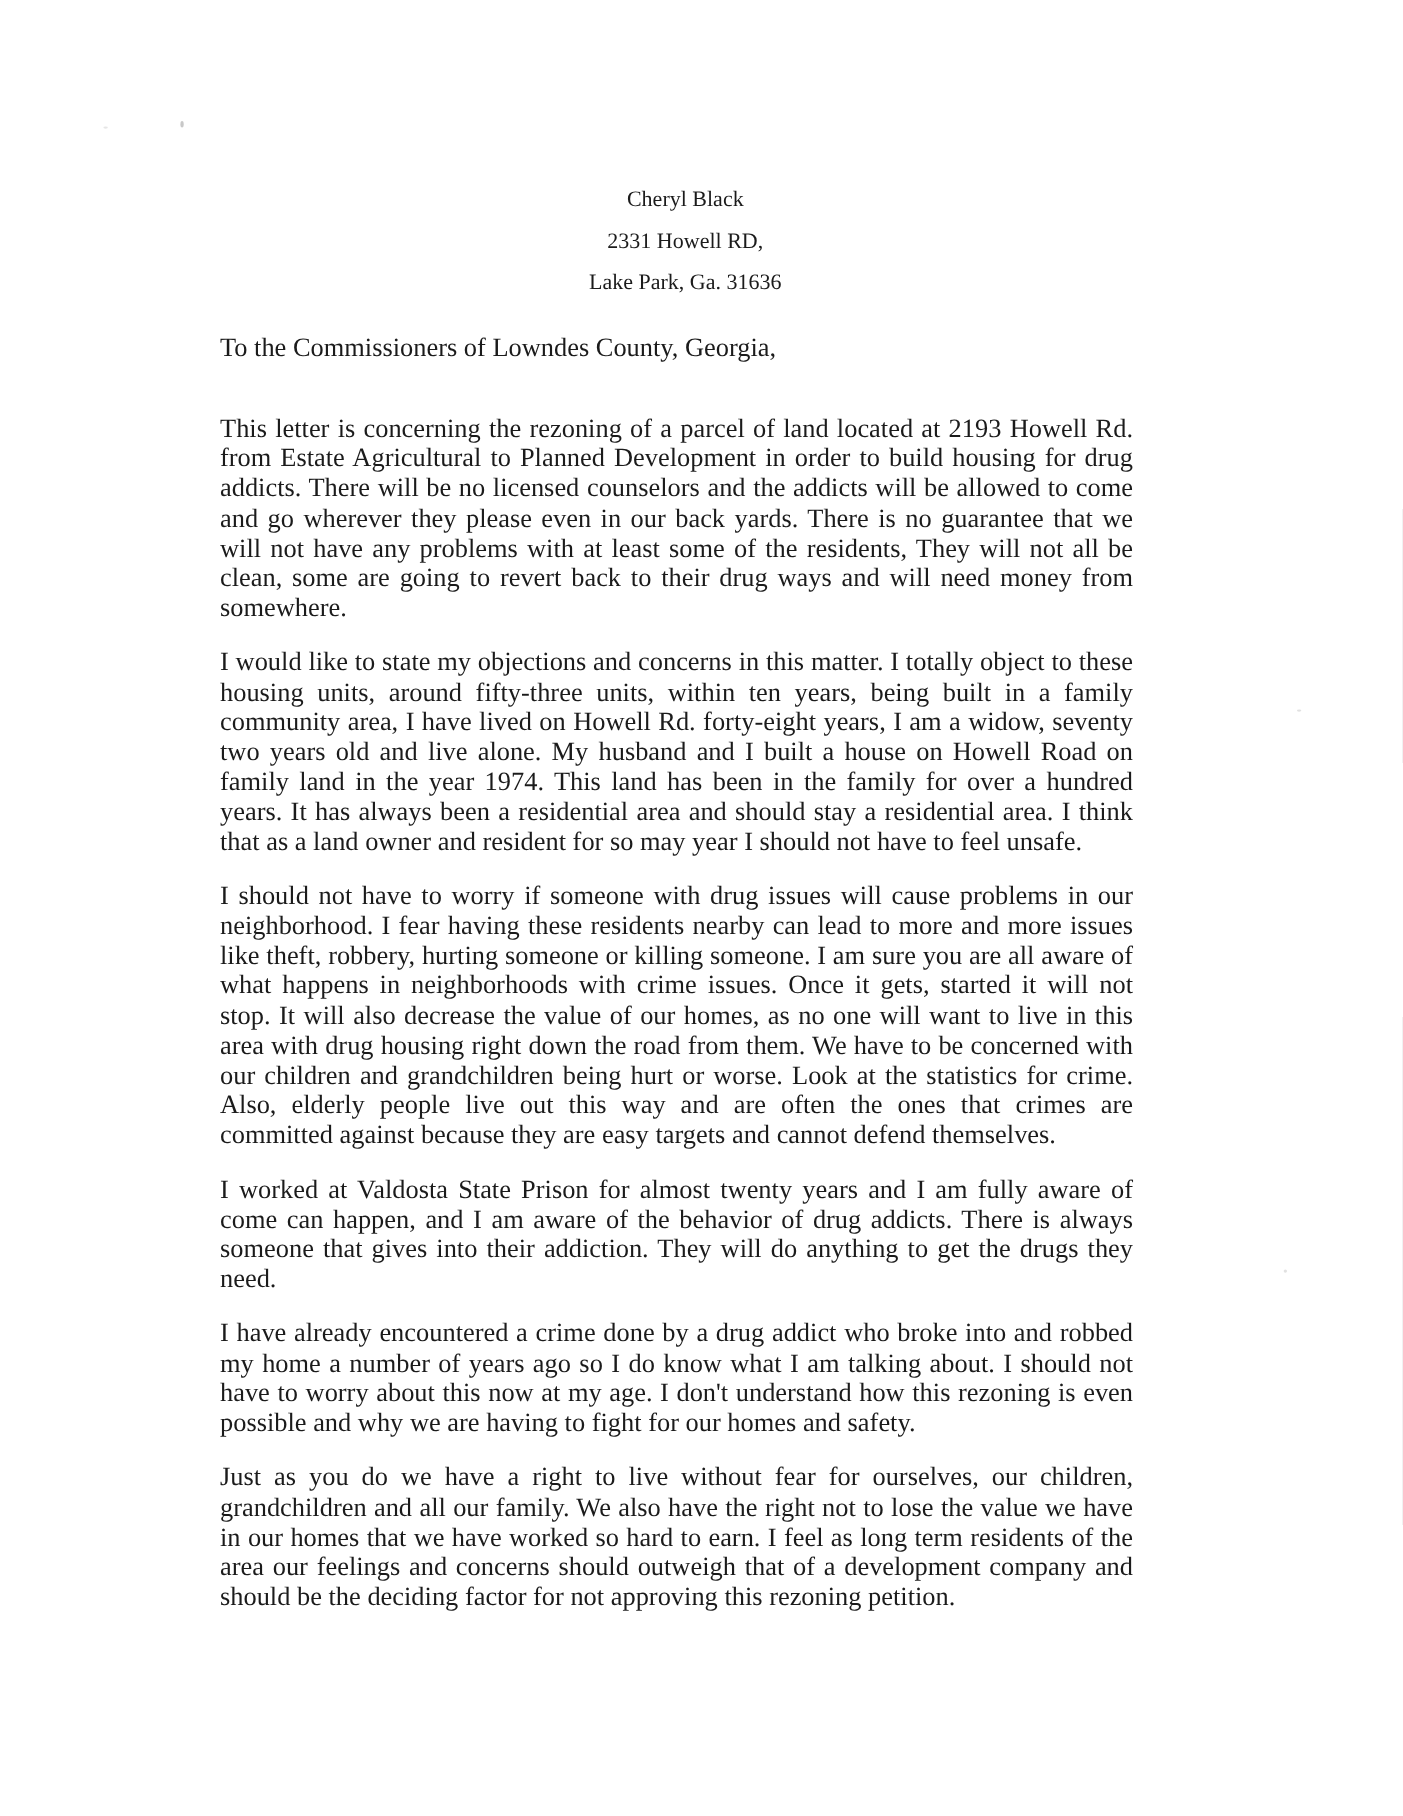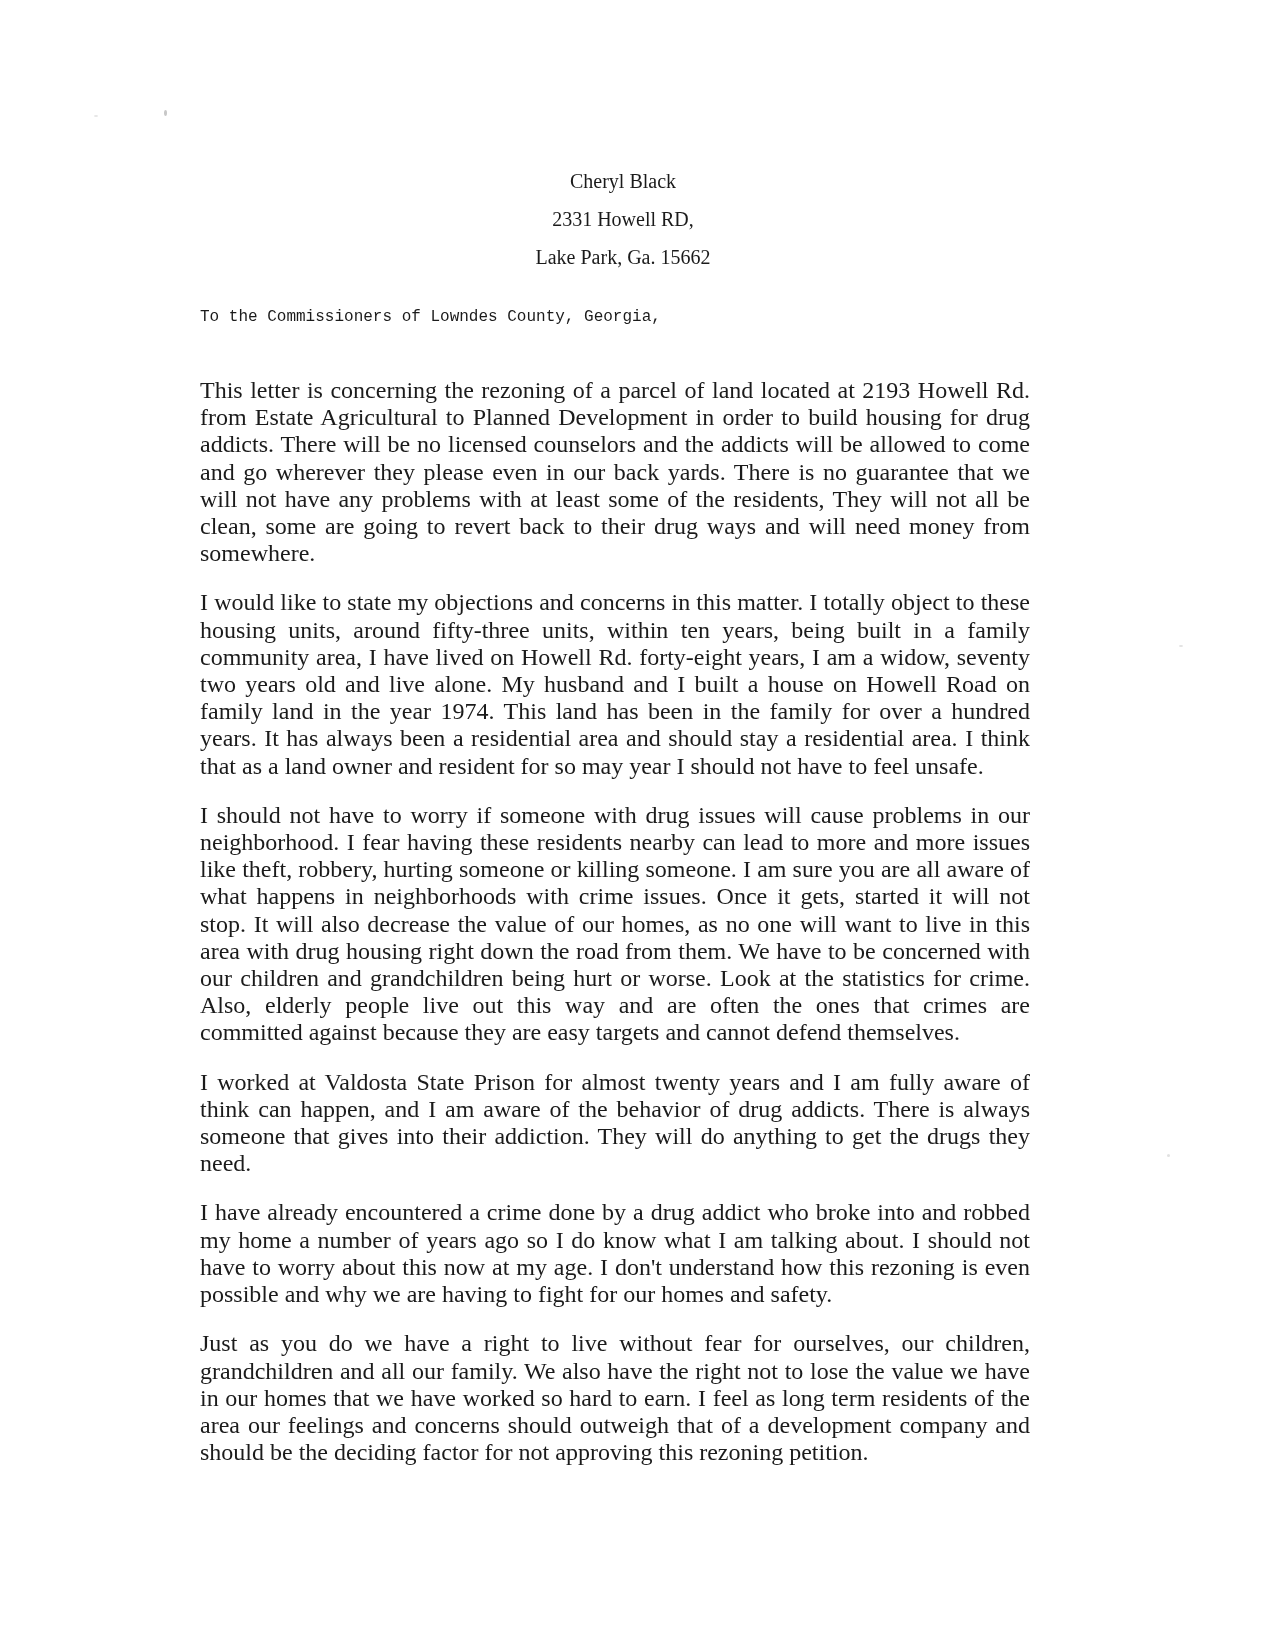--- a/index.html
+++ b/index.html
@@ -25,23 +25,22 @@
       width: 846px;
     }
     .sender-block {
       margin-top: 162px;
       text-align: center;
       font-size: 20px;
       line-height: 38px;
     }
     .salutation {
       margin-top: 28px;
-      font-size: 16px;
+      font-size: 24px;
       line-height: 27px;
-      font-family: Liberation Mono, monospace;
     }
     .body-block {
       margin-top: 46px;
     }
     .para {
       margin: 0 0 22px 0;
       font-size: 24px;
       line-height: 27.2px;
       text-align: justify;
     }
@@ -66,28 +65,28 @@
   <span class="speck speck-1"></span>
   <span class="speck speck-2"></span>
   <span class="speck speck-3"></span>
   <span class="speck speck-4"></span>
 
   <div class="content">
 
     <div class="sender-block">
       <div>Cheryl Black</div>
       <div>2331 Howell RD,</div>
-      <div>Lake Park, Ga. 15662</div>
+      <div>Lake Park, Ga. 31636</div>
     </div>
 
     <div class="salutation">To the Commissioners of Lowndes County, Georgia,</div>
 
     <div class="body-block">
       <p class="para">This letter is concerning the rezoning of a parcel of land located at 2193 Howell Rd. from Estate Agricultural to Planned Development in order to build housing for drug addicts. There will be no licensed counselors and the addicts will be allowed to come and go wherever they please even in our back yards. There is no guarantee that we will not have any problems with at least some of the residents, They will not all be clean, some are going to revert back to their drug ways and will need money from somewhere.</p>
       <p class="para">I would like to state my objections and concerns in this matter. I totally object to these housing units, around fifty-three units, within ten years, being built in a family community area,  I have lived on Howell Rd. forty-eight years, I am a widow, seventy two years old and live alone. My husband and I built a house on Howell Road on family land in the year 1974. This land has been in the family for over a hundred years. It has always been a residential area and should stay a residential area. I think that as a land owner and resident for so may year I should not have to feel unsafe.</p>
       <p class="para">I should not have to worry if someone with drug issues will cause problems in our neighborhood. I fear having these residents nearby can lead to more and more issues like theft, robbery, hurting someone or killing someone. I am sure you are all aware of what happens in neighborhoods with crime issues. Once it gets, started it will not stop. It will also decrease the value of our homes, as no one will want to live in this area with drug housing right down the road from them. We have to be concerned with our children and grandchildren being hurt or worse. Look at the statistics for crime. Also, elderly people live out this way and are often the ones that crimes are committed against because they are easy targets and cannot defend themselves.</p>
-      <p class="para">I worked at Valdosta State Prison for almost twenty years and I am fully aware of think can happen, and I am aware of the behavior of drug addicts. There is always someone that gives into their addiction. They will do anything to get the drugs they need.</p>
+      <p class="para">I worked at Valdosta State Prison for almost twenty years and I am fully aware of come can happen, and I am aware of the behavior of drug addicts. There is always someone that gives into their addiction. They will do anything to get the drugs they need.</p>
       <p class="para">I have already encountered a crime done by a drug addict who broke into and robbed my home a number of years ago so I do know what I am talking about. I should not have to worry about this now at my age. I don't understand how this rezoning is even possible and why we are having to fight for our homes and safety.</p>
       <p class="para">Just as you do we have a right to live without fear for ourselves, our children, grandchildren and all our family.  We also have the right not to lose the value we have in our homes that we have worked so hard to earn.  I feel as long term residents of the area our feelings and concerns should outweigh that of a development company and should be the deciding factor for not approving this rezoning petition.</p>
     </div>
 
   </div>
 </div>
 
 </body></html>

